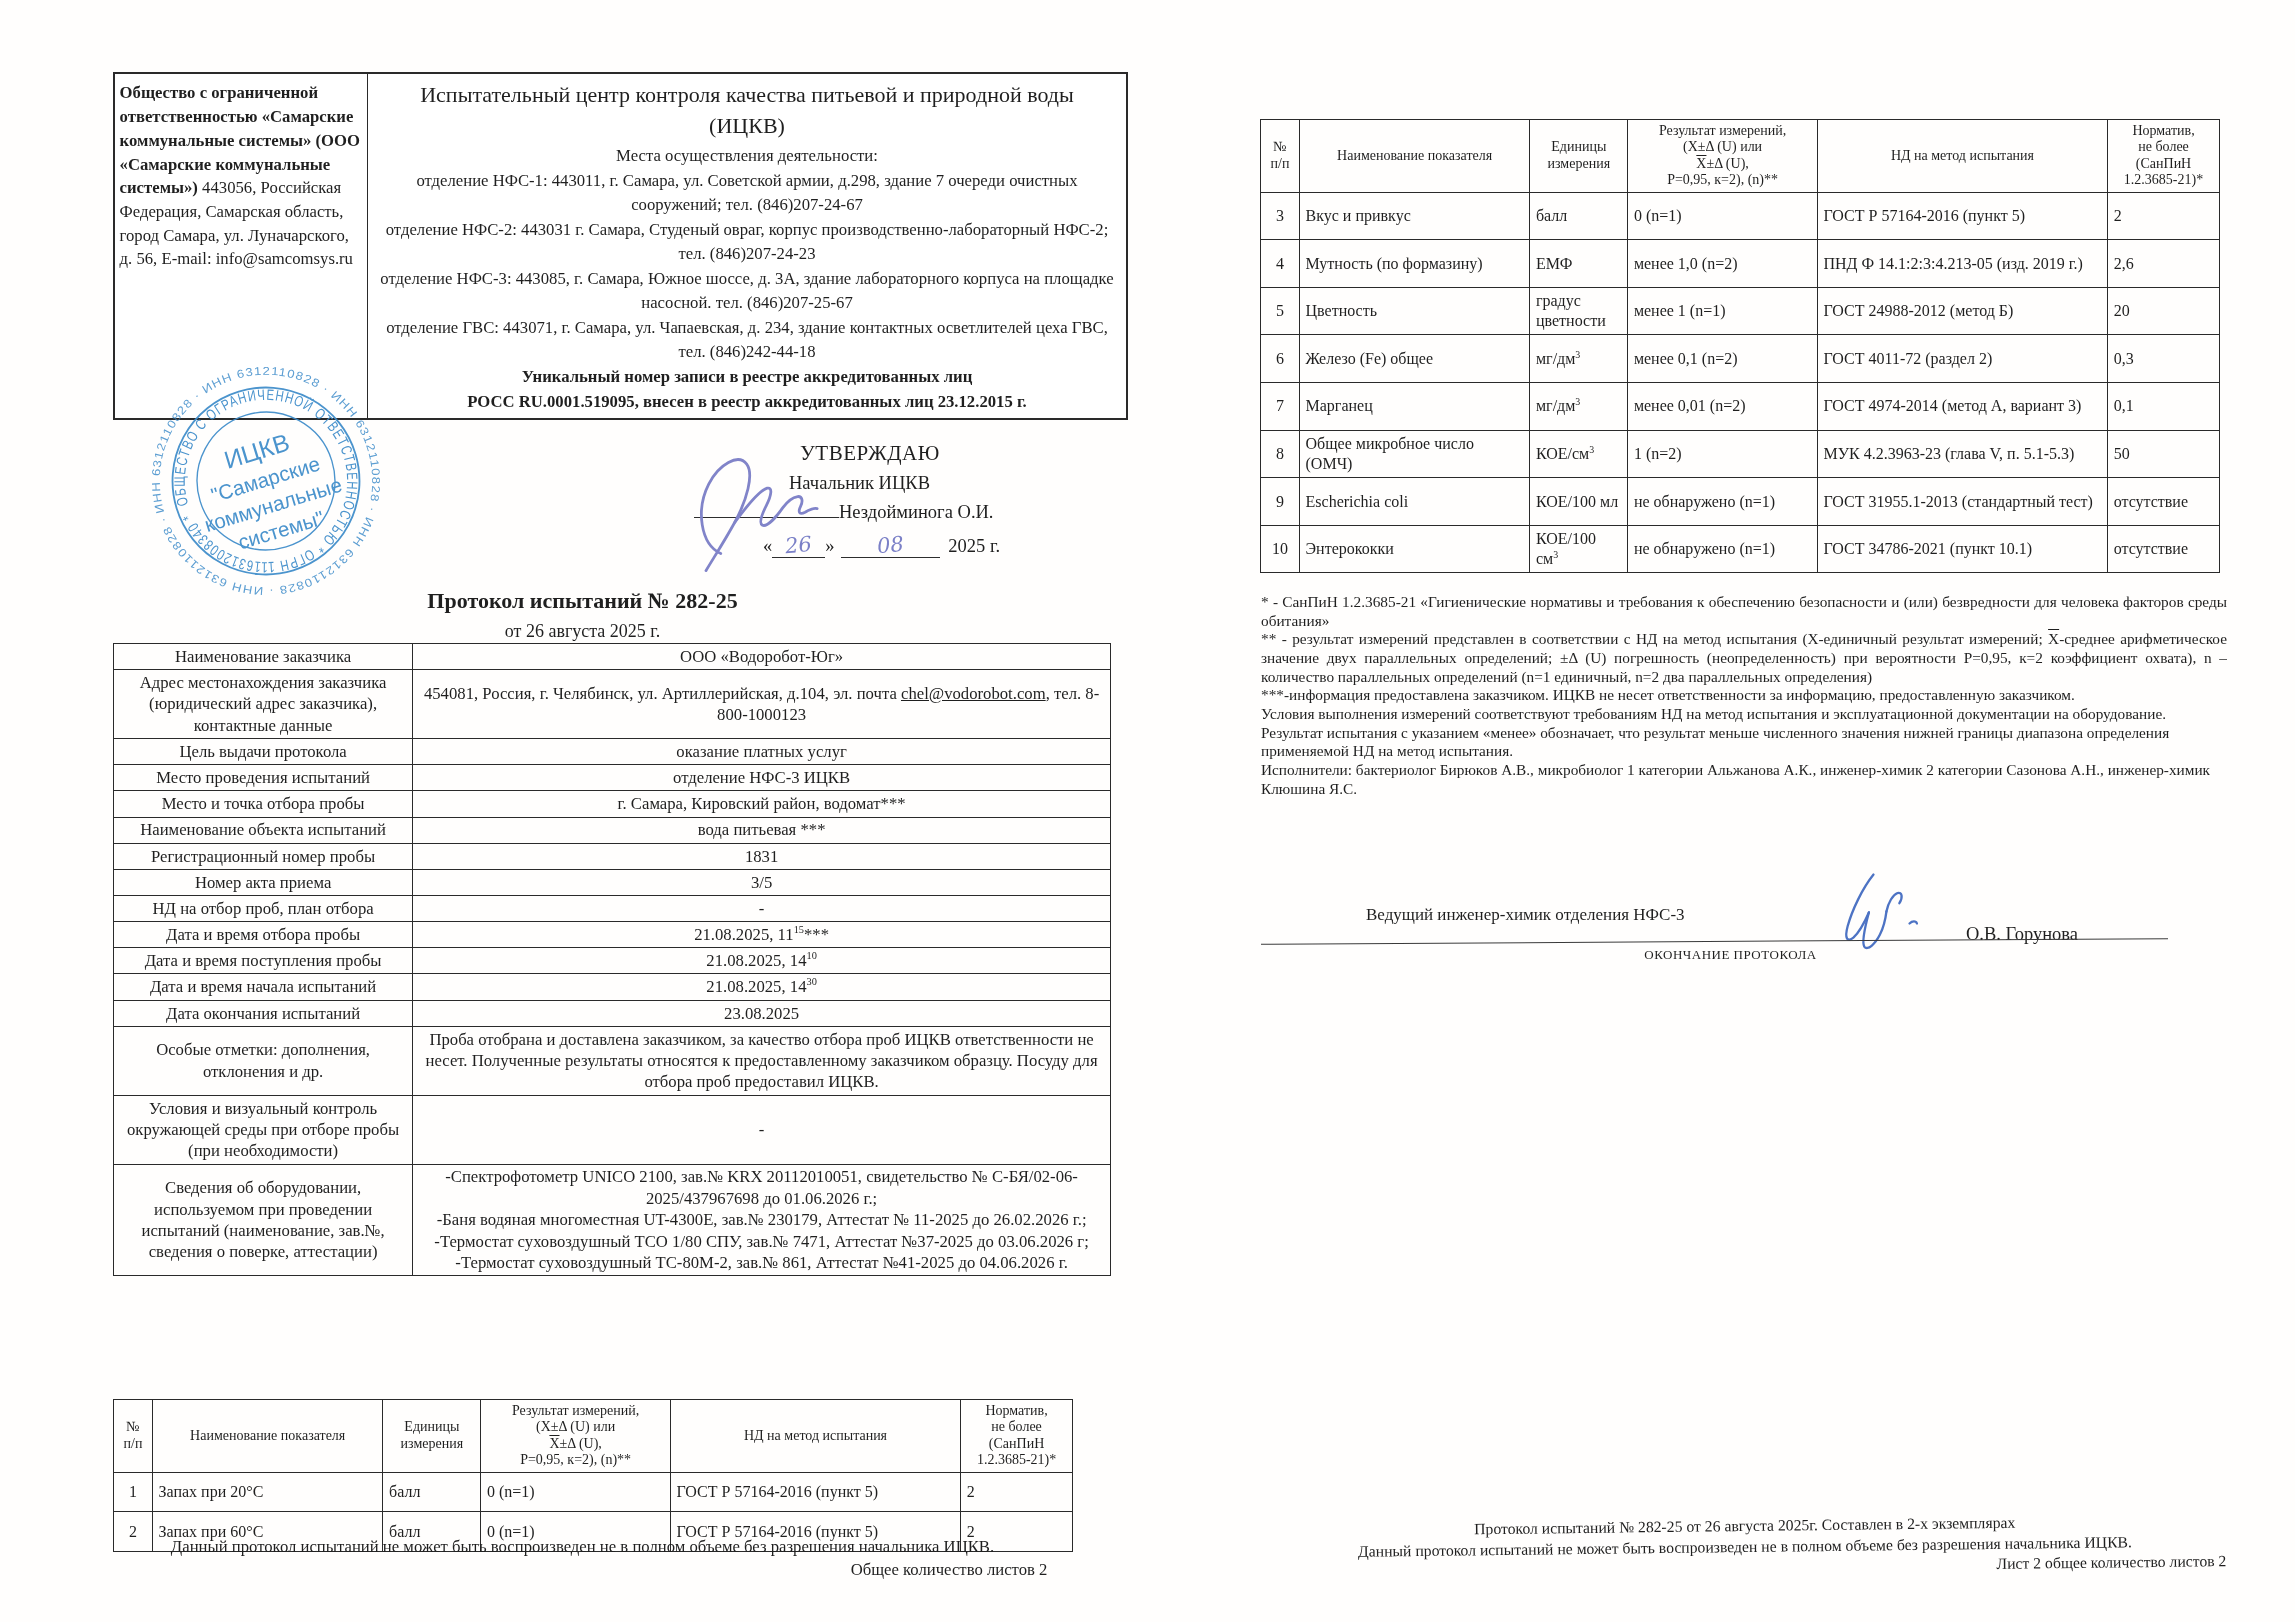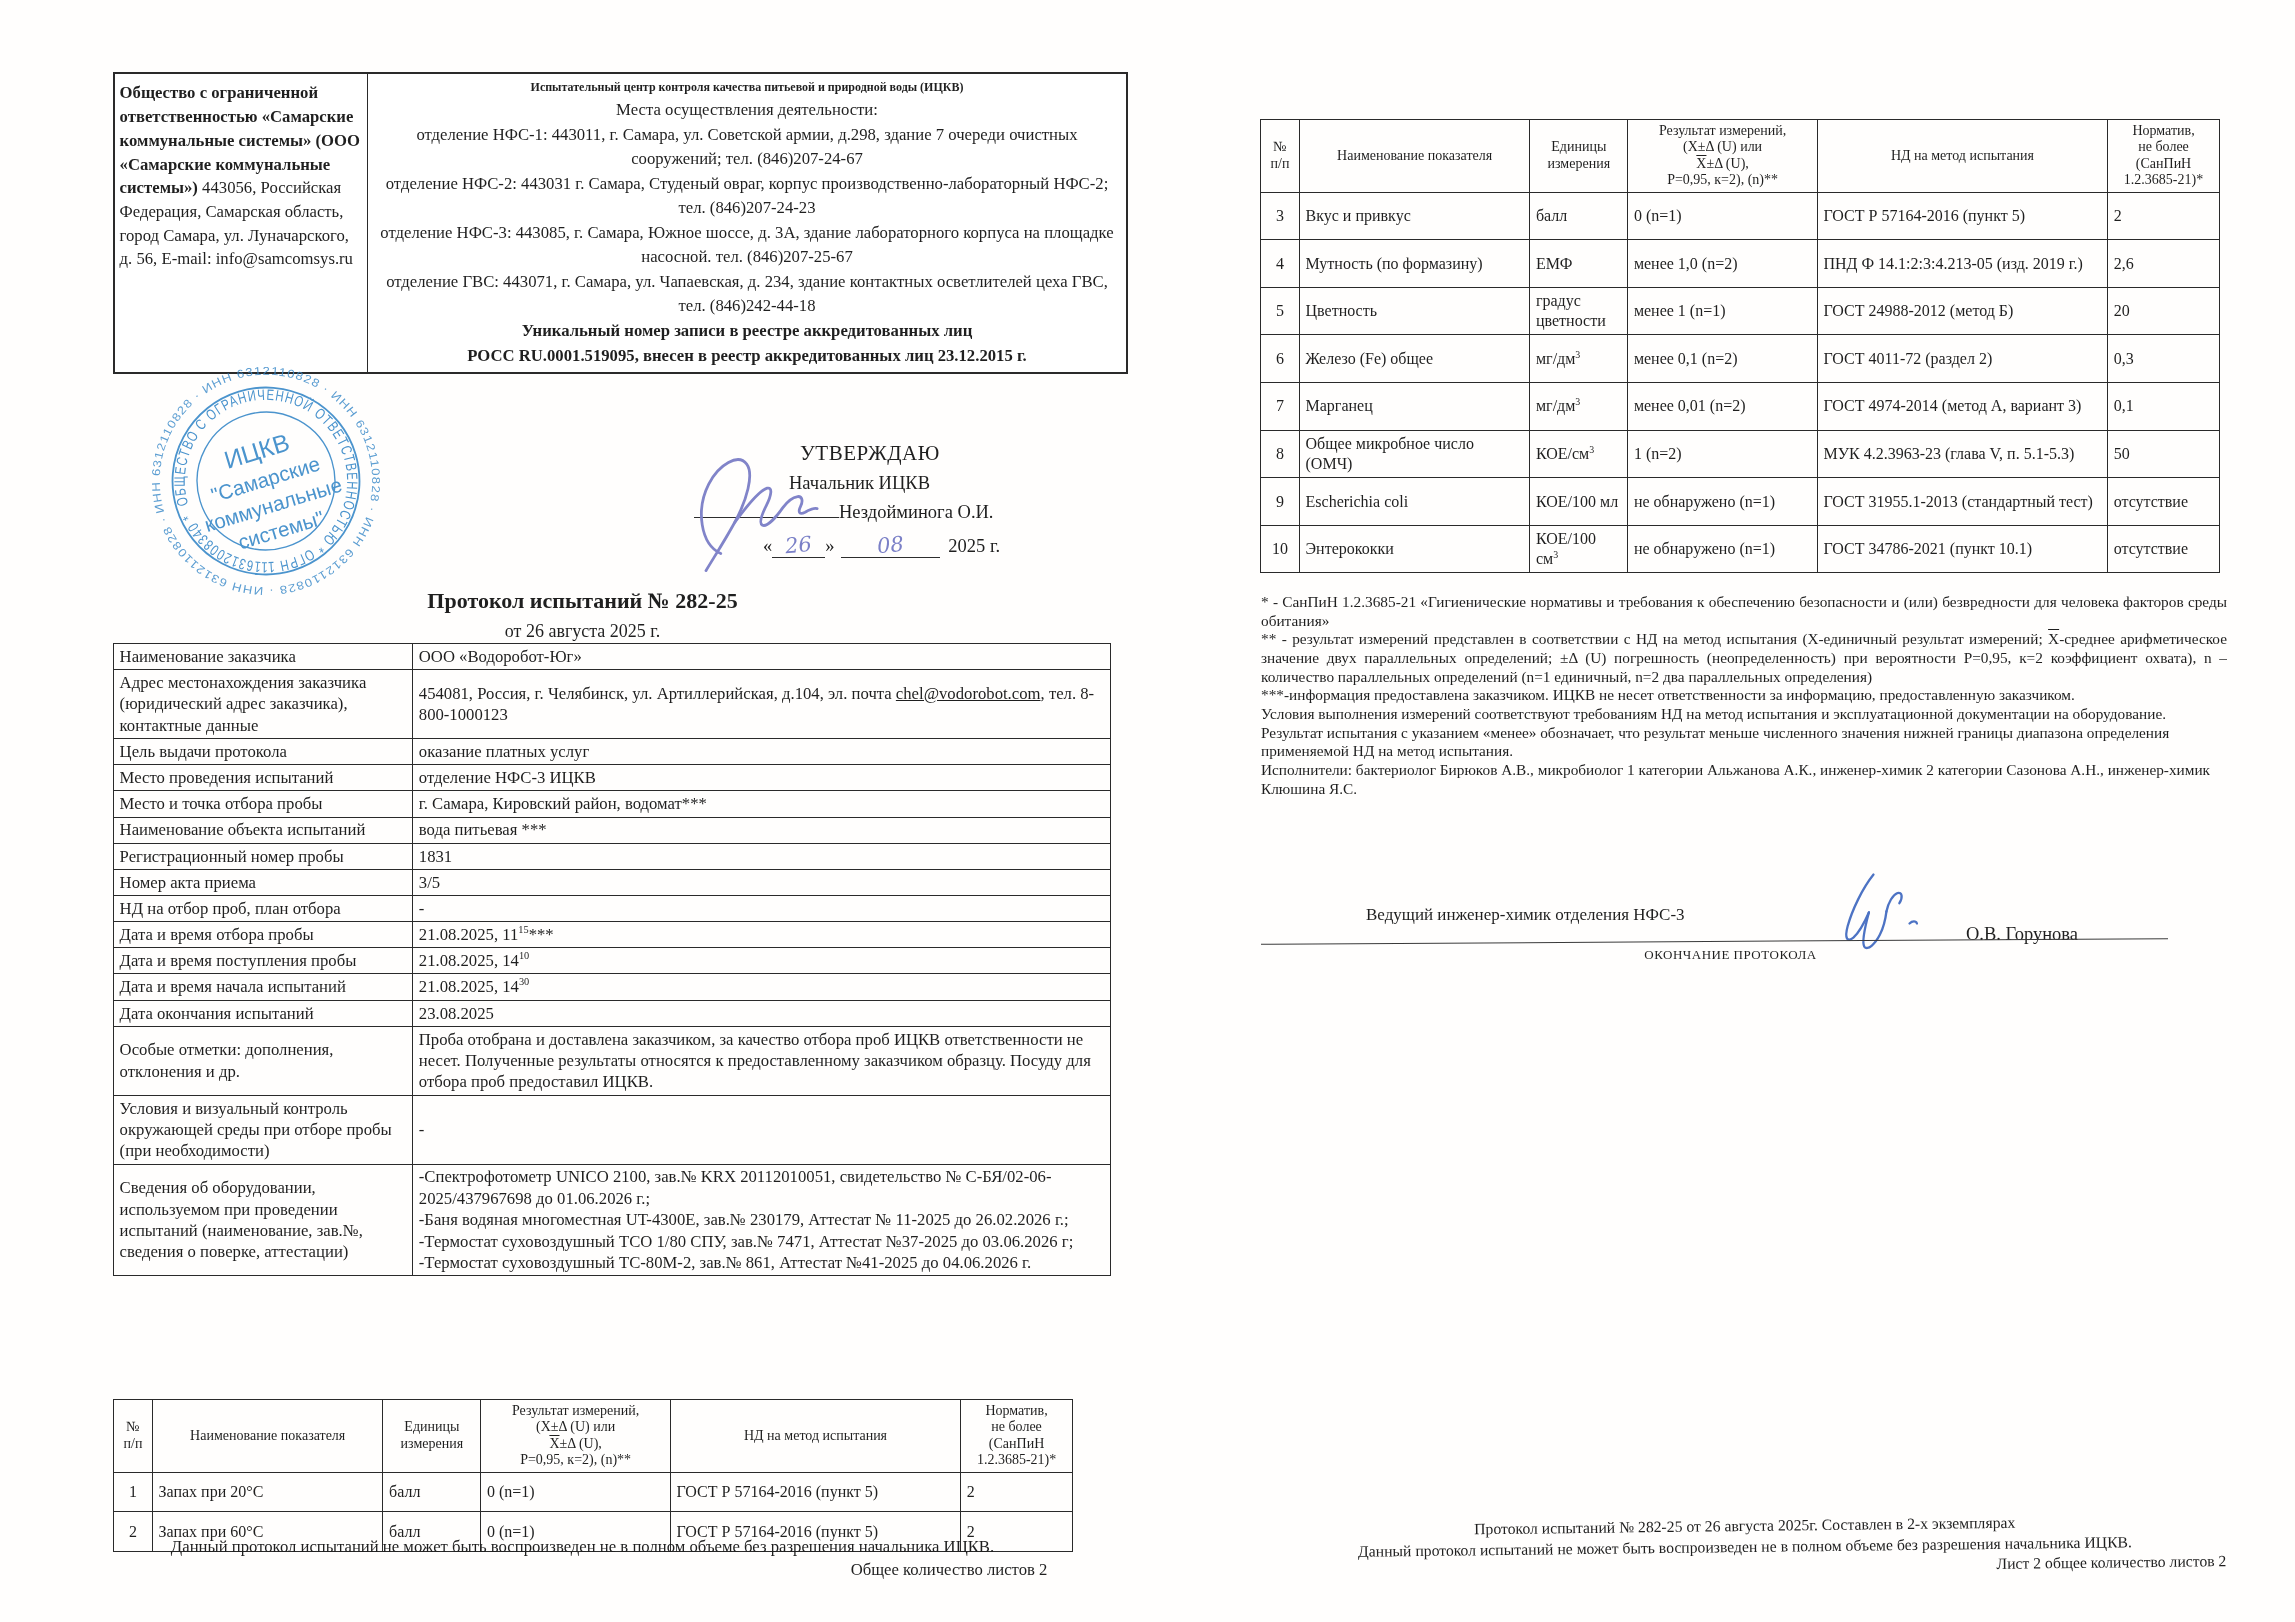--- a/index.html
+++ b/index.html
@@ -9,21 +9,21 @@
   .ul{text-decoration:underline;}
   .ov{text-decoration:overline;}
   .abs{position:absolute;}
 
   
   #org-header{left:113px;top:72px;width:1011px;border:2.3px solid #2a2a2a;display:flex;background:#fff;}
   .org-cell{width:253px;border-right:1.4px solid #2a2a2a;padding:7.4px 4.6px;box-sizing:border-box;
             text-align:left;font-size:16.7px;line-height:1.42;}
   .org-name{font-weight:bold;}
   .center-cell{flex:1;padding:4.6px 12px;box-sizing:border-box;text-align:center;font-size:16.7px;line-height:1.44;}
-  .center-title{font-weight:bold;font-size:12px;margin-bottom:1.9px;}
+  .center-title{font-weight:normal;font-size:22px;margin-bottom:1.9px;}
   .center-sub{margin-bottom:0.9px;}
   .center-reg{font-weight:bold;margin-top:0.9px;}
 
   
   #stamp{left:152px;top:367px;width:228px;height:228px;opacity:.93;}
 
   
   #approve{left:694px;top:441px;width:379px;font-size:18.5px;}
   .appr-l1{font-size:21px;margin-left:106px;letter-spacing:0.5px;}
   .appr-l2{margin-left:95px;margin-top:7.4px;}
@@ -36,21 +36,21 @@
   .du1{width:53px;} .du2{width:99px;margin-left:6.5px;margin-right:8.3px;}
   #approve-sig{position:absolute;left:-2.3px;top:-61px;pointer-events:none;}
 
   
   #p1-title{left:113px;top:588px;width:939px;text-align:center;}
   .title-main{font-weight:bold;font-size:22px;}
   .title-date{font-size:18px;margin-top:7.4px;}
 
   
   #details{left:113px;top:643px;width:998px;}
-  #details table{width:100%;border-collapse:collapse;border:1.9px solid #2a2a2a;}
+  #details table{width:100%;border-collapse:collapse;border:1.9px solid #2a2a2a;text-align:center;}
   #details td{border:1.4px solid #2a2a2a;font-size:16.7px;line-height:1.28;padding:1.9px 5.6px;vertical-align:middle;}
   #details td.dl{width:287px;}
   #details td.dv{white-space:normal;}
 
   
   .results table{width:100%;border-collapse:collapse;border:1.9px solid #2a2a2a;}
   .results th{border:1.4px solid #2a2a2a;font-weight:normal;font-size:14px;line-height:1.18;
               padding:2.8px 3.7px;text-align:center;vertical-align:middle;}
   .results td{border:1.4px solid #2a2a2a;font-size:16px;line-height:1.25;padding:2.8px 5.6px;vertical-align:middle;}
   .results td.c-num{text-align:center;}

